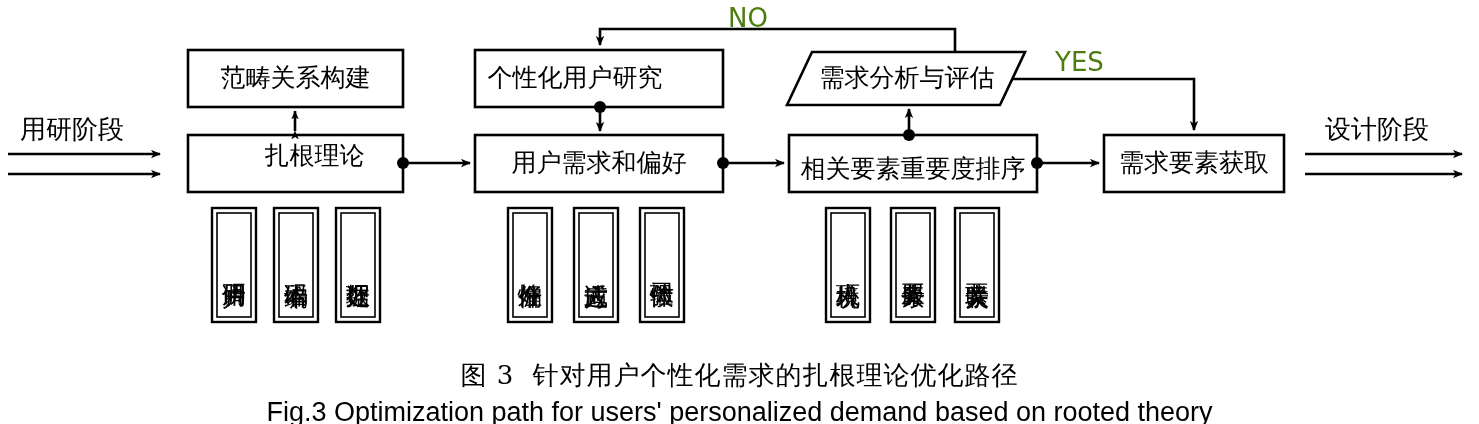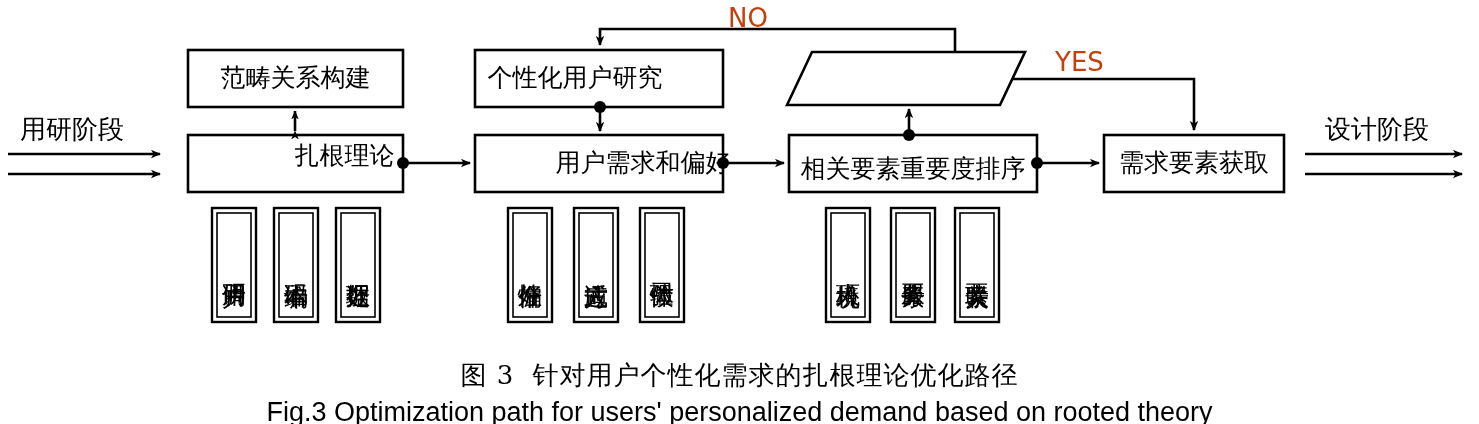--- a/index.html
+++ b/index.html
@@ -49,21 +49,21 @@
     letter-spacing: 0px;
     line-height: 1;
     color: #000;
     white-space: nowrap;
     pointer-events: none;
   }
   .edge-label {
     position: absolute;
     font-family: "DejaVu Sans", "Liberation Sans", sans-serif;
     font-size: 26px;
-    color: #c2410c;
+    color: #4d7c0f;
     white-space: nowrap;
     pointer-events: none;
   }
   .stage-label {
     position: absolute;
     font-family: "DejaVu Sans", "Liberation Sans", sans-serif;
     font-size: 26px;
     color: #000;
     white-space: nowrap;
     pointer-events: none;
@@ -182,23 +182,24 @@
     <g>
       <path d="M955,52 L955,29 L600,29 L600,45" fill="none" stroke="#000" stroke-width="2.6" marker-end="url(#arrow)"></path>
     </g>
 
     <g>
       <path d="M1012,79 L1194,79 L1194,130" fill="none" stroke="#000" stroke-width="2.6" marker-end="url(#arrow)"></path>
     </g>
   </svg>
 
   <div class="node-label" style="left:188px; top:50px; width:215px; height:57px;">范畴关系构建</div>
-  <div class="node-label" style="left:206px; top:135px; width:215px; height:43px;padding-left:31px;">扎根理论</div>
+  <div class="node-label" style="left:176px; top:135px; width:215px; height:43px;padding-left:31px;">扎根理论</div>
   <div class="node-label" style="left:475px; top:50px; width:200px; height:57px;">个性化用户研究</div>
-  <div class="node-label" style="left:475px; top:135px; width:248px; height:57px;padding-left:44px;">用户需求和偏好</div>
+  <div class="node-label" style="left:475px; top:135px; width:248px; height:57px;">用户需求和偏好</div>
+  <div class="node-label" style="left:793px; top:52px; width:228px; height:53px;">需求分析与评估</div>
   <div class="node-label" style="left:789px; top:141px; width:248px; height:56px;">相关要素重要度排序</div>
   <div class="node-label" style="left:1104px; top:135px; width:180px; height:57px;">需求要素获取</div>
 
   <div class="vert-label" style="left:212px; top:208px; width:44px; height:114px;">用户调研</div>
   <div class="vert-label" style="left:274px; top:208px; width:44px; height:114px;">语本编码</div>
   <div class="vert-label" style="left:336px; top:208px; width:44px; height:114px;">数据处理</div>
 
   <div class="vert-label" style="left:508px; top:208px; width:44px; height:114px;">个性偏好</div>
   <div class="vert-label" style="left:574px; top:208px; width:44px; height:114px;">适应方式</div>
   <div class="vert-label" style="left:640px; top:208px; width:44px; height:114px;">体验习惯</div>

